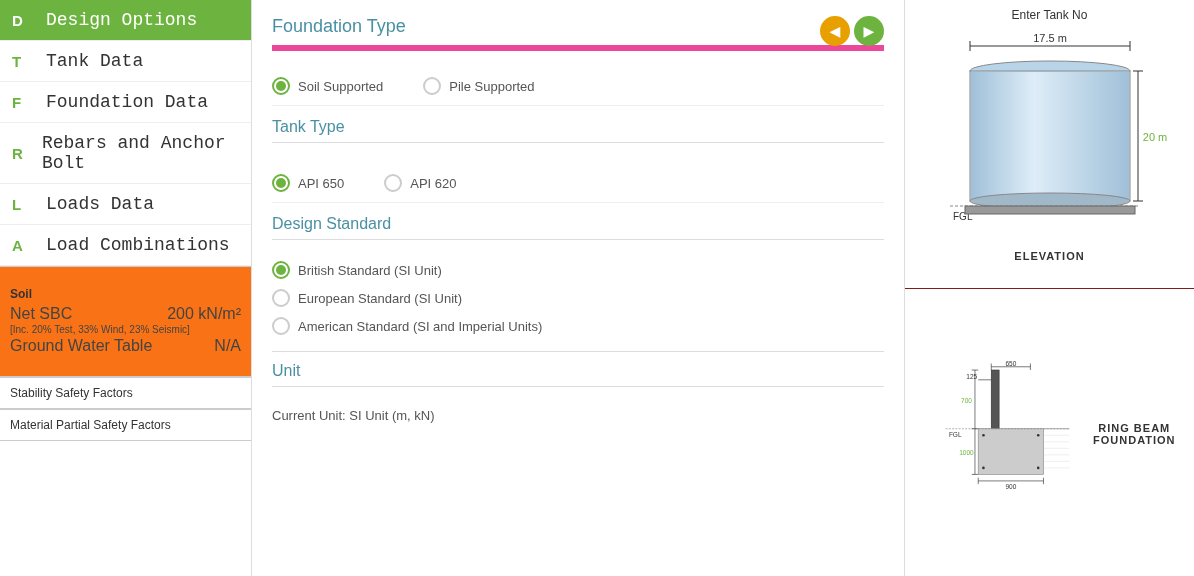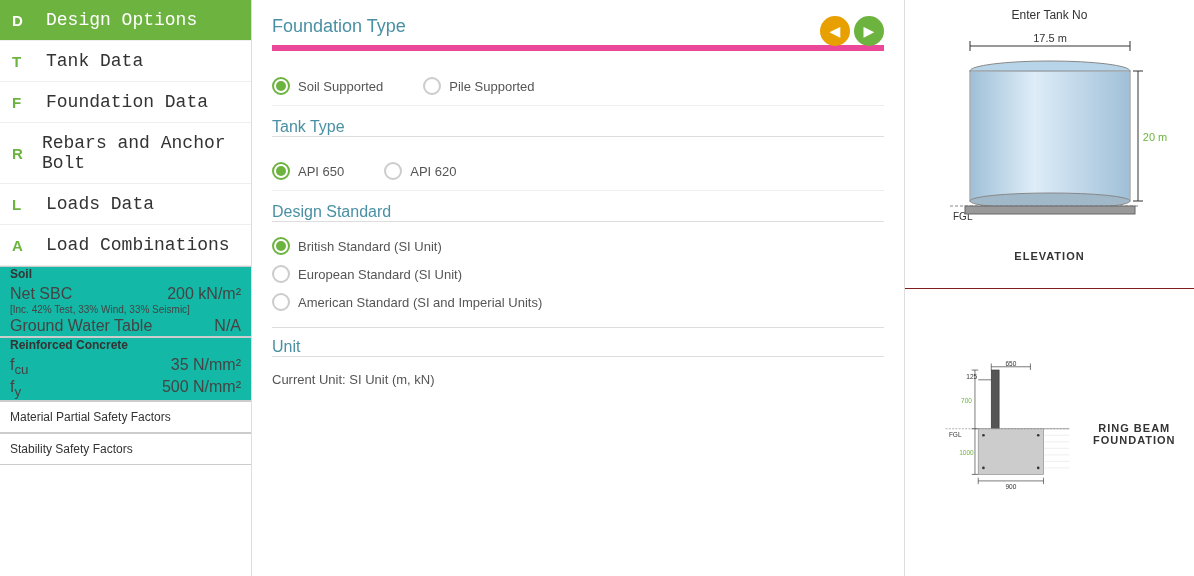--- a/index.html
+++ b/index.html
@@ -32,24 +32,24 @@
       width: 24px;
       margin-right: 10px;
       color: #6db33f;
     }
     .sidebar-item.active .letter { color: #fff; }
     .sidebar-item .label { font-size: 18px; color: #333; font-family: Liberation Mono, monospace; }
     .sidebar-item.active .label { color: #fff; }
 
     
     .info-section {
-      padding: 0 10px;
+      padding: 20px 10px;
       border-top: 1px solid #ccc;
       border-bottom: 1px solid #ccc;
-      background: #14b8a6;
+      background: #f97316;
     }
     .info-section .section-title {
       font-weight: bold;
       font-size: 12px;
       color: #333;
       margin-bottom: 4px;
     }
     .info-row {
       display: flex;
       justify-content: space-between;
@@ -140,21 +140,22 @@
       width: 10px;
       height: 10px;
       border-radius: 50%;
       background: #6db33f;
     }
 
     .sub-section-header {
       color: #4a90a4;
       font-size: 16px;
       font-weight: 300;
-      margin-bottom: 15px;
+      margin-bottom: 21px;
+      padding-bottom: 6px;
       border-bottom: 1px solid #ddd;
       clear: both;
     }
 
     .unit-text {
       color: #555;
       font-size: 13px;
       margin-top: 8px;
     }
 
@@ -244,41 +245,30 @@
                      <span class="label">Load Combinations</span>
       </div>
     </div>
 
   <div class="info-section">
     <div class="section-title">Soil</div>
     <div class="info-row">
       <span class="info-label">Net SBC</span>
       <span class="info-value">200 kN/m²</span>
     </div>
-    <div class="info-note">[Inc. 42% Test, 33% Wind, 33% Seismic]</div>
+    <div class="info-note">[Inc. 20% Test, 33% Wind, 23% Seismic]</div>
     <div class="info-row">
       <span class="info-label">Ground Water Table</span>
       <span class="info-value">N/A</span>
     </div>
   </div>
 
-  <div class="info-section">
-    <div class="section-title">Reinforced Concrete</div>
-    <div class="info-row">
-      <span class="info-label">f<sub>cu</sub></span>
-      <span class="info-value">35 N/mm²</span>
-    </div>
-    <div class="info-row">
-      <span class="info-label">f<sub>y</sub></span>
-      <span class="info-value">500 N/mm²</span>
-    </div>
-  </div>
-
+
+  <div class="btn-panel">Stability Safety Factors</div>
   <div class="btn-panel">Material Partial Safety Factors</div>
-  <div class="btn-panel">Stability Safety Factors</div>
 </div>
 
 <div class="main-content">
   <div style="overflow: hidden; margin-bottom: 4px;">
     <div class="nav-arrows">
       <button class="nav-arrow left">◀</button>
       <button class="nav-arrow right">▶</button>
     </div>
     <div class="section-header">Foundation Type</div>
   </div>

